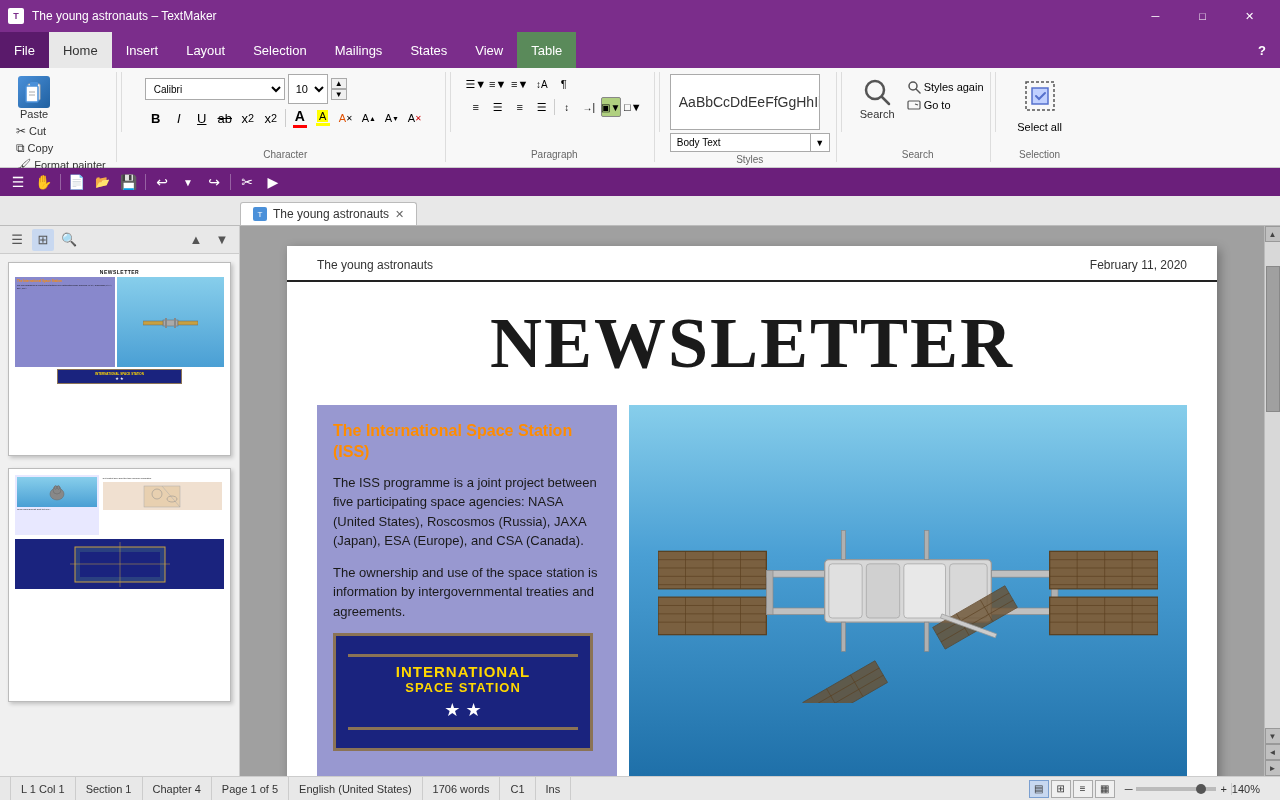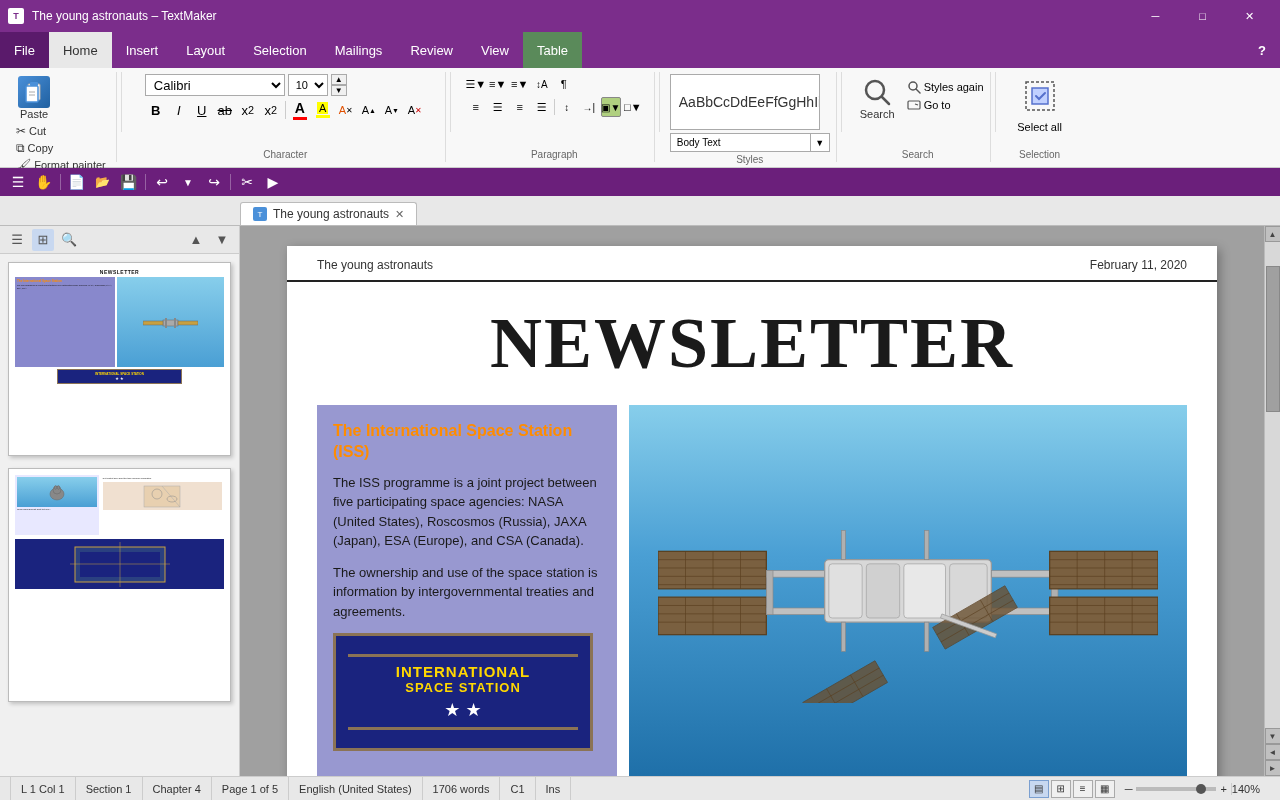--- a/index.html
+++ b/index.html
@@ -118,25 +118,25 @@
     .char-group .ribbon-group-content {
       flex-direction: column;
       gap: 2px;
     }
     .font-row {
       display: flex; align-items: center; gap: 3px;
     }
     .font-select {
       width: 140px; height: 22px;
       border: 1px solid #aaa; background: white;
-      font-size: 13px; padding: 1px 4px;
+      font-size: 10px; padding: 1px 4px;
       cursor: pointer;
     }
     .size-select {
-      width: 40px; height: 22px;
+      width: 40px; height: 30px;
       border: 1px solid #aaa; background: white;
       font-size: 11px; padding: 3px 2px; text-align: center;
     }
     .size-arrow {
       width: 16px; height: 11px;
       border: 1px solid #aaa; background: #f0f0f0;
       display: flex; align-items: center; justify-content: center;
       font-size: 8px; cursor: pointer;
     }
     .format-btn-row {
@@ -561,21 +561,21 @@
   </div>
 </div>
 
 <div id="menu-bar">
   <div class="menu-item file-item">File</div>
   <div class="menu-item active">Home</div>
   <div class="menu-item">Insert</div>
   <div class="menu-item">Layout</div>
   <div class="menu-item">Selection</div>
   <div class="menu-item">Mailings</div>
-  <div class="menu-item">Review</div>
+  <div class="menu-item">States</div>
   <div class="menu-item">View</div>
   <div class="menu-item table-item">Table</div>
   <div style="flex:1"></div>
   <div class="menu-item" style="font-weight:bold;">?</div>
 </div>
 
 <div id="ribbon">
 
   <div class="ribbon-group edit-group">
     <div class="ribbon-group-content">

